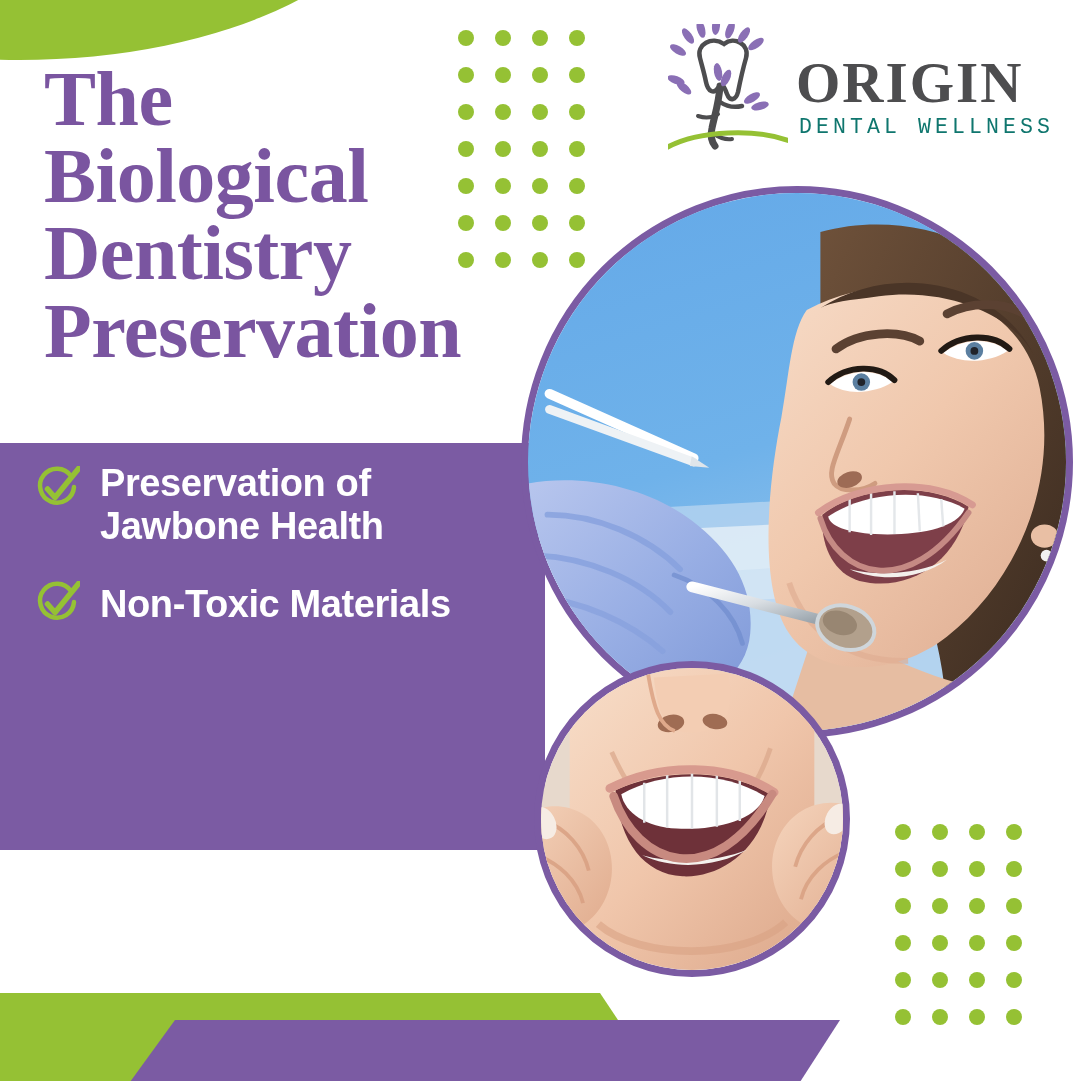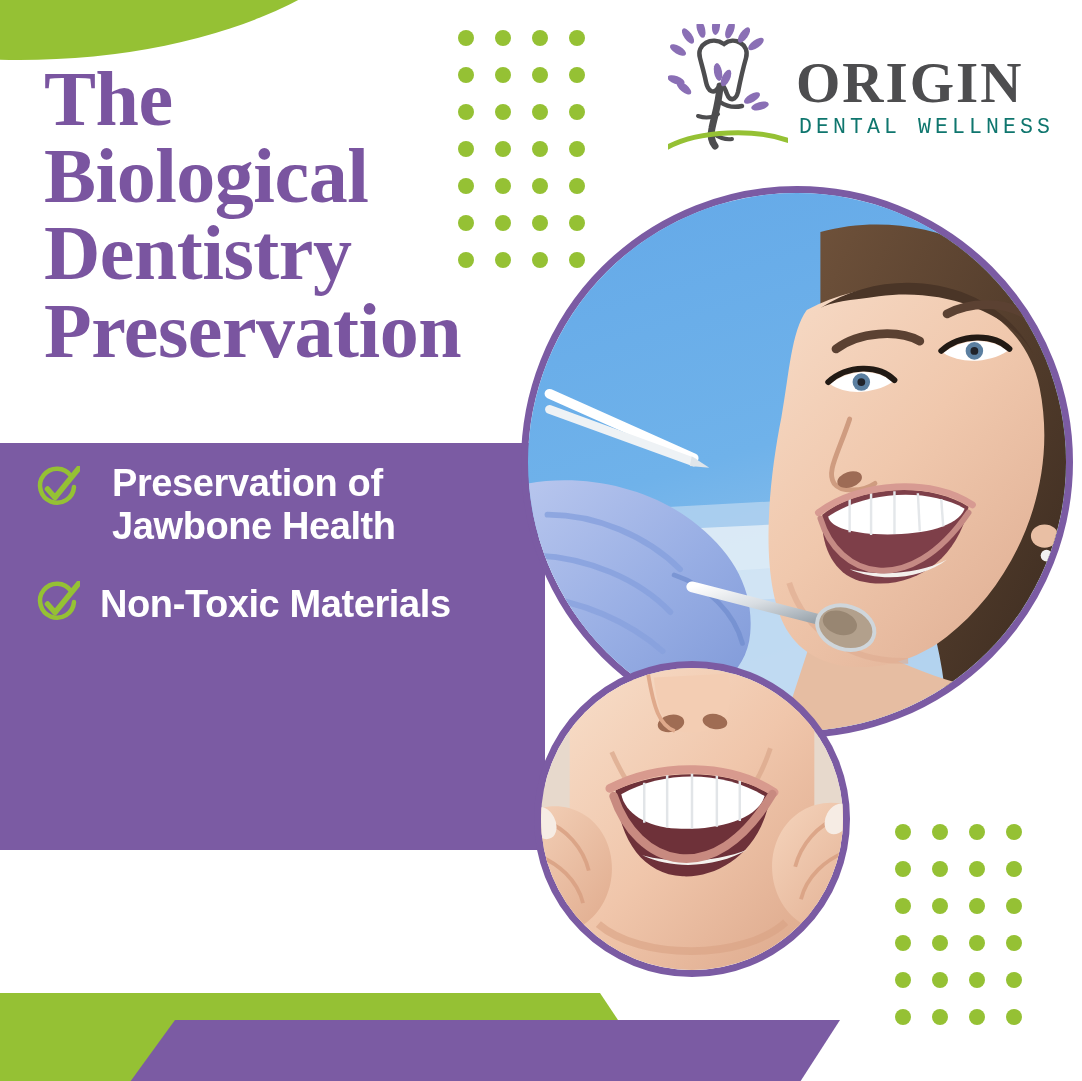--- a/index.html
+++ b/index.html
@@ -53,21 +53,21 @@
     position:absolute;left:44px;top:60px;width:470px;
     font-family:"Liberation Serif",serif;font-weight:700;
     font-size:78px;line-height:0.99;color:#7a55a0;letter-spacing:-0.5px;
   }
   .headline .ln{display:block;}
 
   
   .bullets{position:absolute;left:34px;top:462px;width:500px;}
   .bullet{display:flex;align-items:flex-start;}
   .bullet + .bullet{margin-top:0;align-items:flex-end;}
-  #b0{margin-bottom:28px;gap:12px;}
+  #b0{margin-bottom:28px;}
   #b1{margin-bottom:40px;}
   .check{flex:0 0 auto;width:46px;height:46px;margin-top:4px;}
   .btext{
     margin-left:20px;color:#ffffff;font-weight:700;font-size:38px;line-height:1.14;
     letter-spacing:-0.4px;font-family:"Liberation Sans",sans-serif;
   }
 
   
   .photo-big{
     position:absolute;left:521px;top:186px;width:552px;height:552px;

